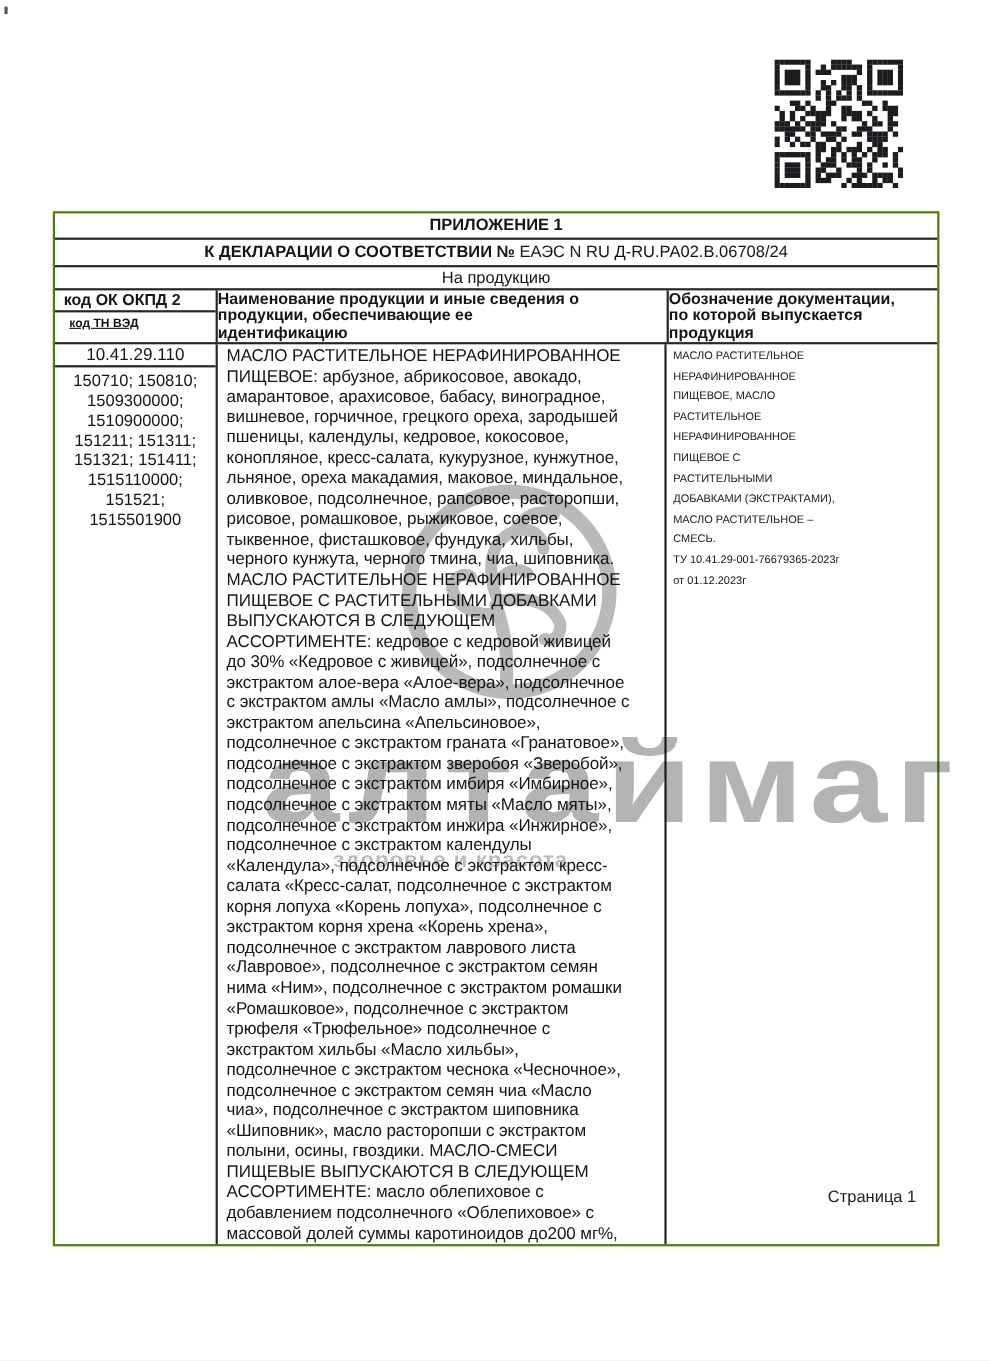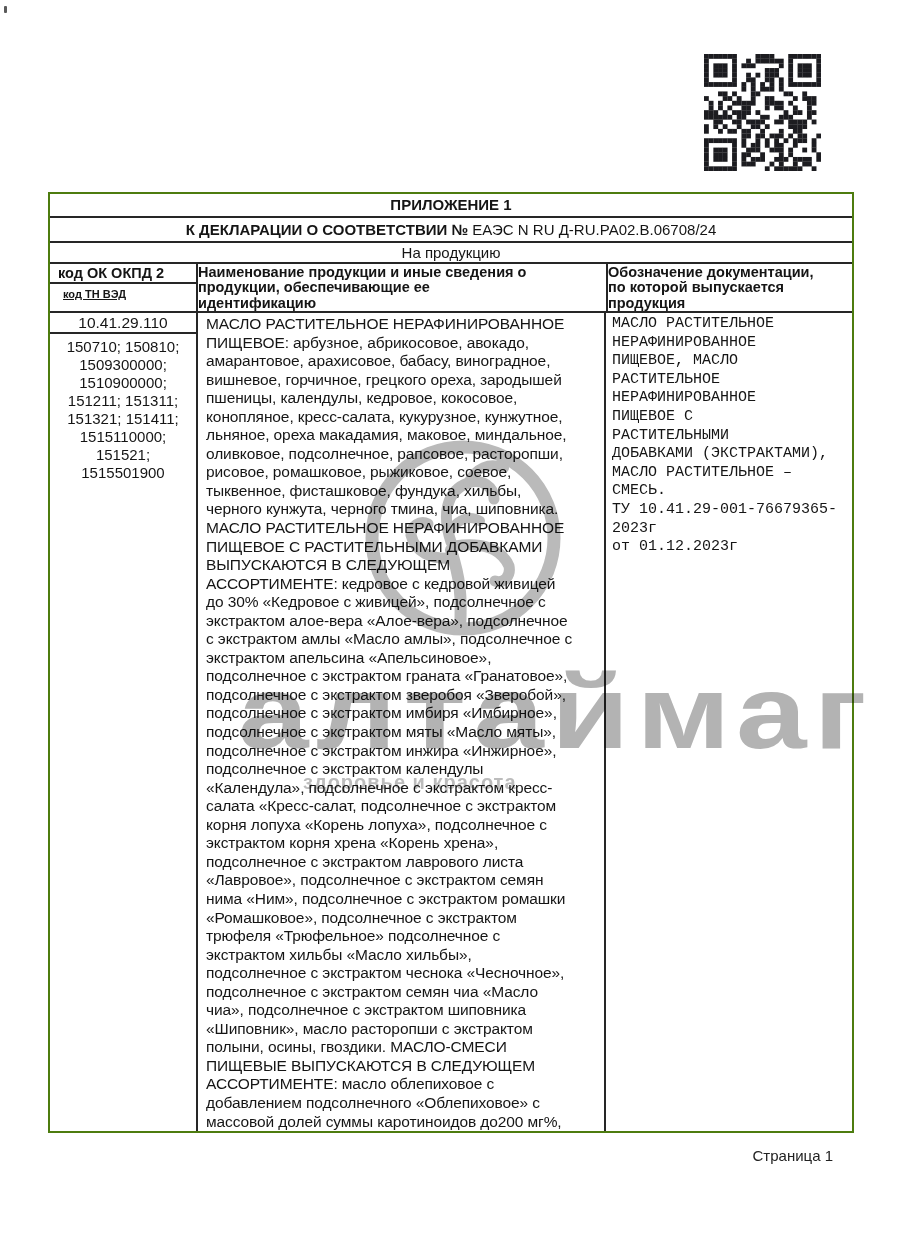--- a/index.html
+++ b/index.html
@@ -50,22 +50,22 @@
   .tb-tnved { flex: 1; text-align: center; font-size: 15px; line-height: 18px;
               white-space: pre-line; padding-top: 4px; }
   .tb-product {
     width: 408px; border-right: 2px solid #262626;
     box-sizing: border-box; padding: 2px 8px 0 8px;
     font-size: 15.5px; line-height: 18.55px; letter-spacing: -0.1px;
     white-space: pre-line; overflow: hidden;
   }
   .tb-doc {
     flex: 1; box-sizing: border-box; padding: 2px 6px 0 6px;
-    font-size: 15px; line-height: 18.6px;
-    white-space: pre-line; overflow: hidden; font-family: Liberation Mono, monospace;
+    font-size: 10px; line-height: 18.6px;
+    white-space: pre-line; overflow: hidden;
   }
 
   
   .watermark { position: absolute; inset: 0; pointer-events: none; }
   .wm-logo { position: absolute; left: 363px; top: 438px; width: 200px; height: 200px;
              mix-blend-mode: multiply; opacity: 0.95; }
   .wm-brand {
     position: absolute; left: 238px; top: 660px;
     font-size: 104px; line-height: 104px; font-weight: bold;
     letter-spacing: 6px; color: #b3b3b3;
@@ -73,21 +73,21 @@
     mix-blend-mode: multiply; white-space: nowrap;
   }
   .wm-tagline {
     position: absolute; left: 303px; top: 767px;
     font-size: 20px; line-height: 30px; font-weight: 600;
     letter-spacing: 1px; color: #bcbcbc;
     mix-blend-mode: multiply; white-space: nowrap;
   }
 
   
-  .page-number { position: absolute; right: 67px; top: 1147px; font-size: 15px; color: #222; }
+  .page-number { position: absolute; right: 67px; top: 1080px; font-size: 15px; color: #222; }
 </style>
 </head>
 <body>
 
 <div class="page">
 
   <div class="speck"></div>
 
   <div class="qr" id="qr">
       <svg viewBox="0 0 117 117" xmlns="http://www.w3.org/2000/svg">

